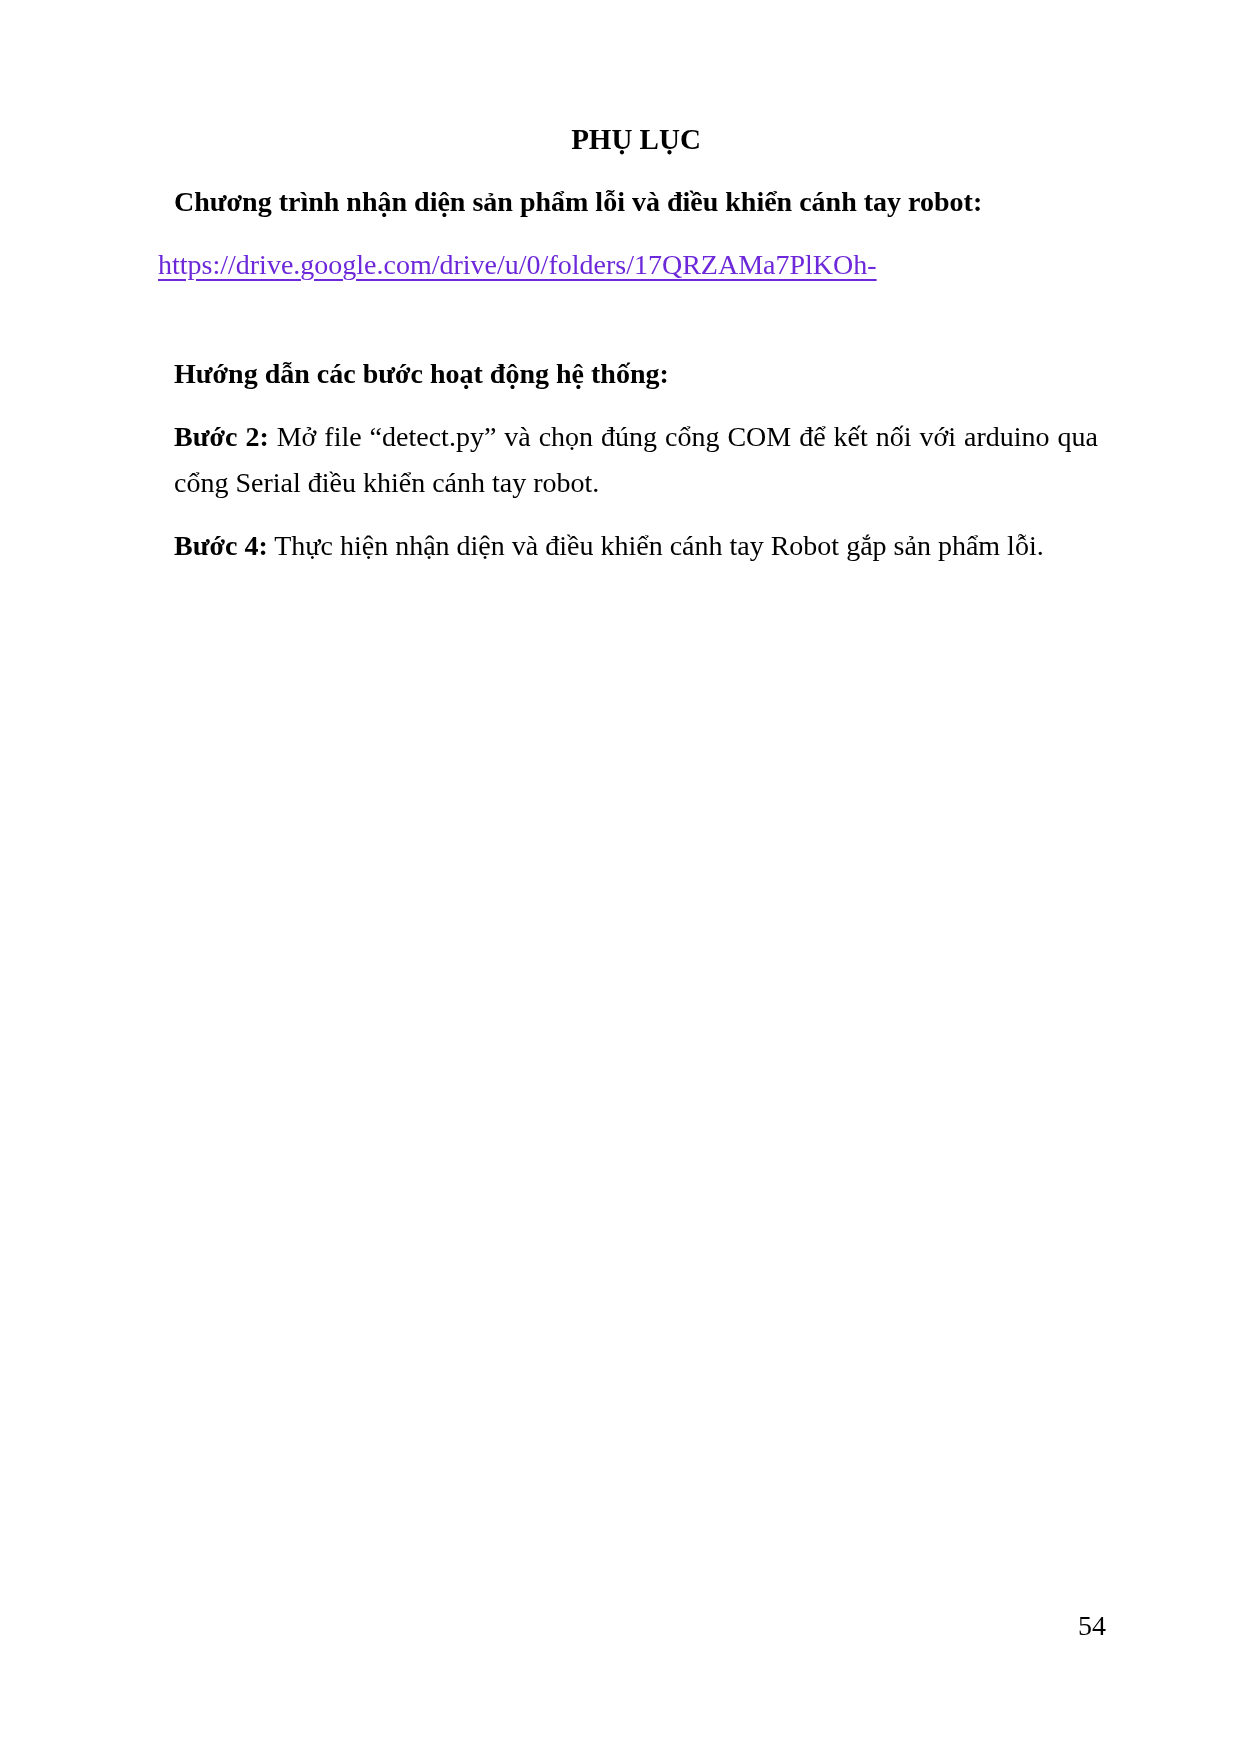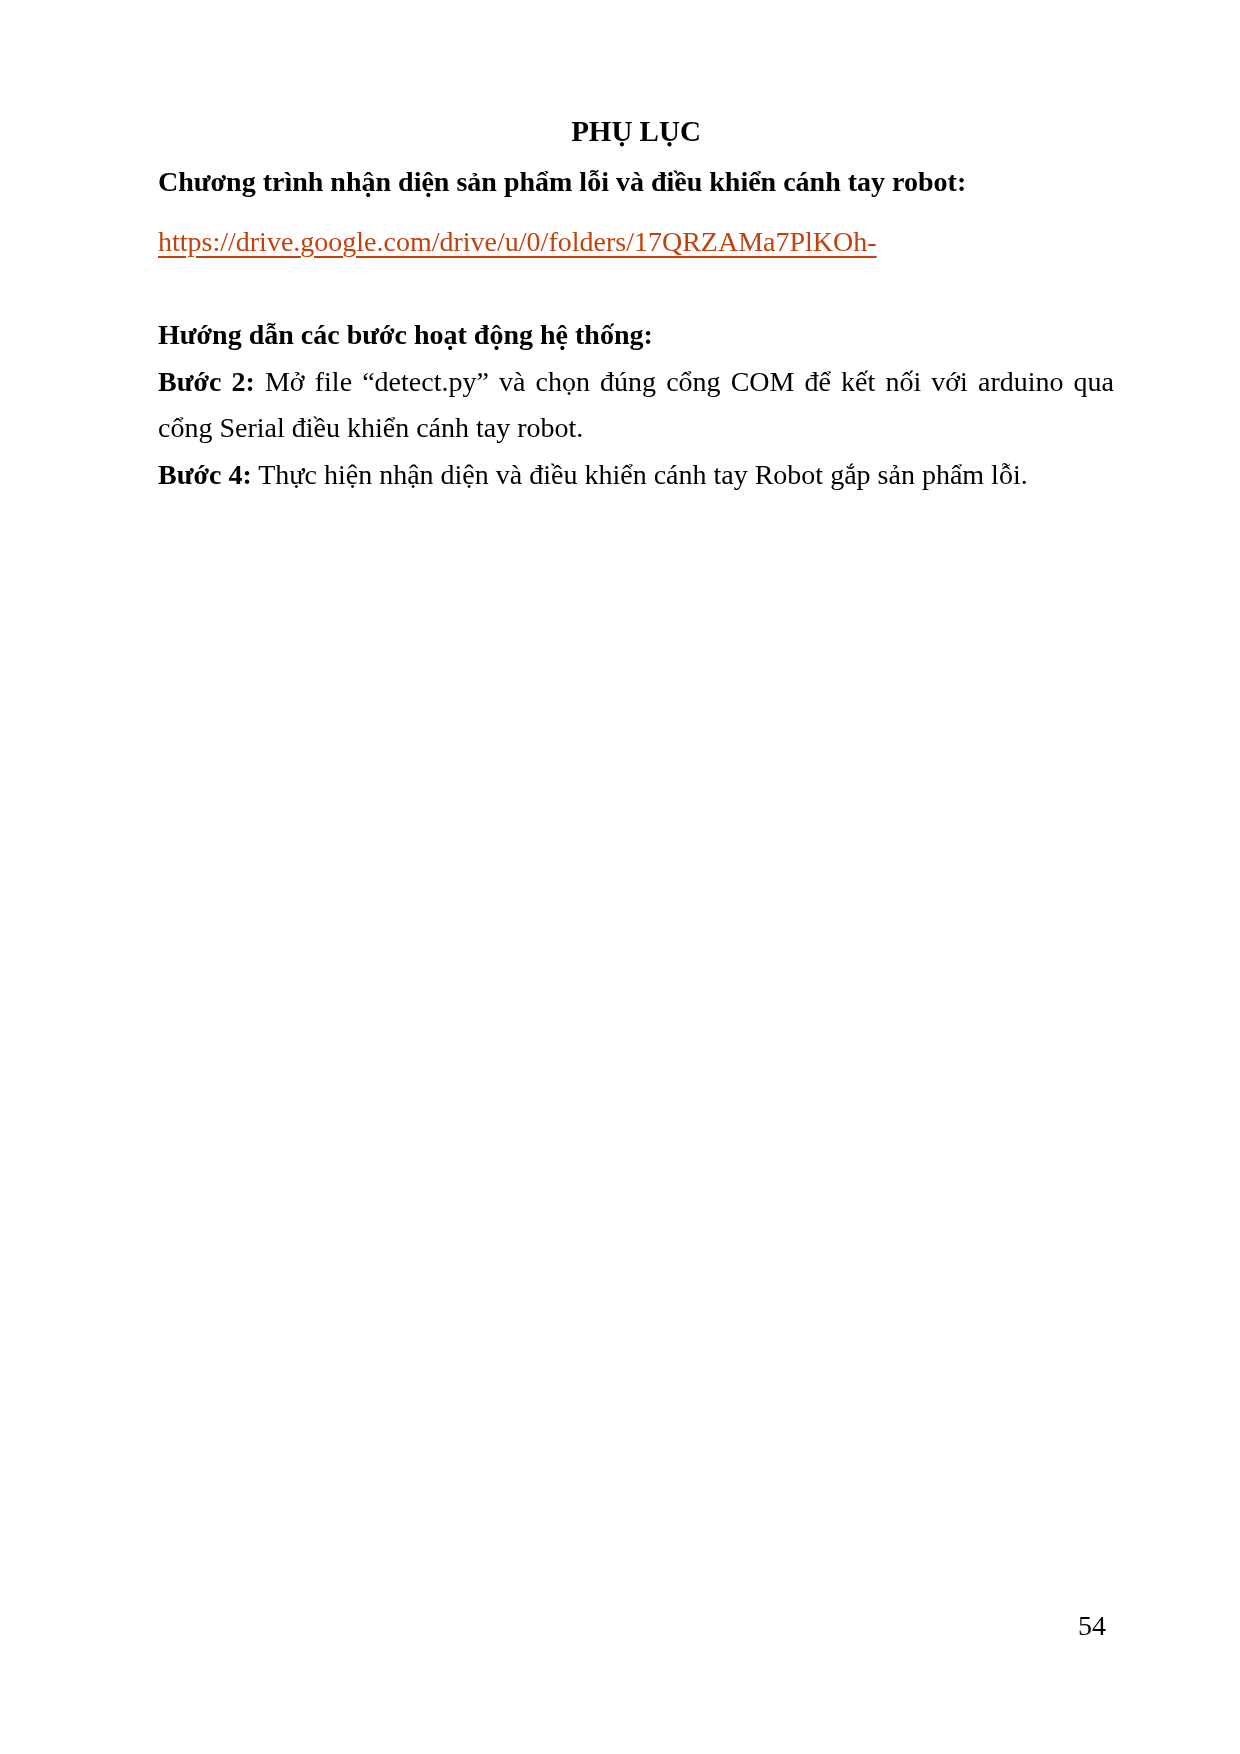--- a/index.html
+++ b/index.html
@@ -20,37 +20,37 @@
     position: absolute;
     left: 158px;
     top: 104px;
     width: 956px;
   }
   .doc-title {
     text-align: center;
     font-weight: bold;
     font-size: 29px;
     line-height: 47px;
-    margin: 4px;
+    margin: 12px;
   }
   p.para {
-    margin: 0;
+    margin: 16px;
     font-size: 28px;
     line-height: 46.5px;
     text-align: justify;
   }
   p.heading {
     font-weight: bold;
     text-align: left;
   }
   .step-label {
     font-weight: bold;
   }
   a.drive-link {
-    color: #c2410c;
+    color: #6d28d9;
     text-decoration: underline;
     text-decoration-thickness: 2px;
     text-underline-offset: 5px;
     font-size: 28px;
     line-height: 46.5px;
     display: block;
     width: max-content;
     cursor: pointer;
     margin-top: 13px;
   }

